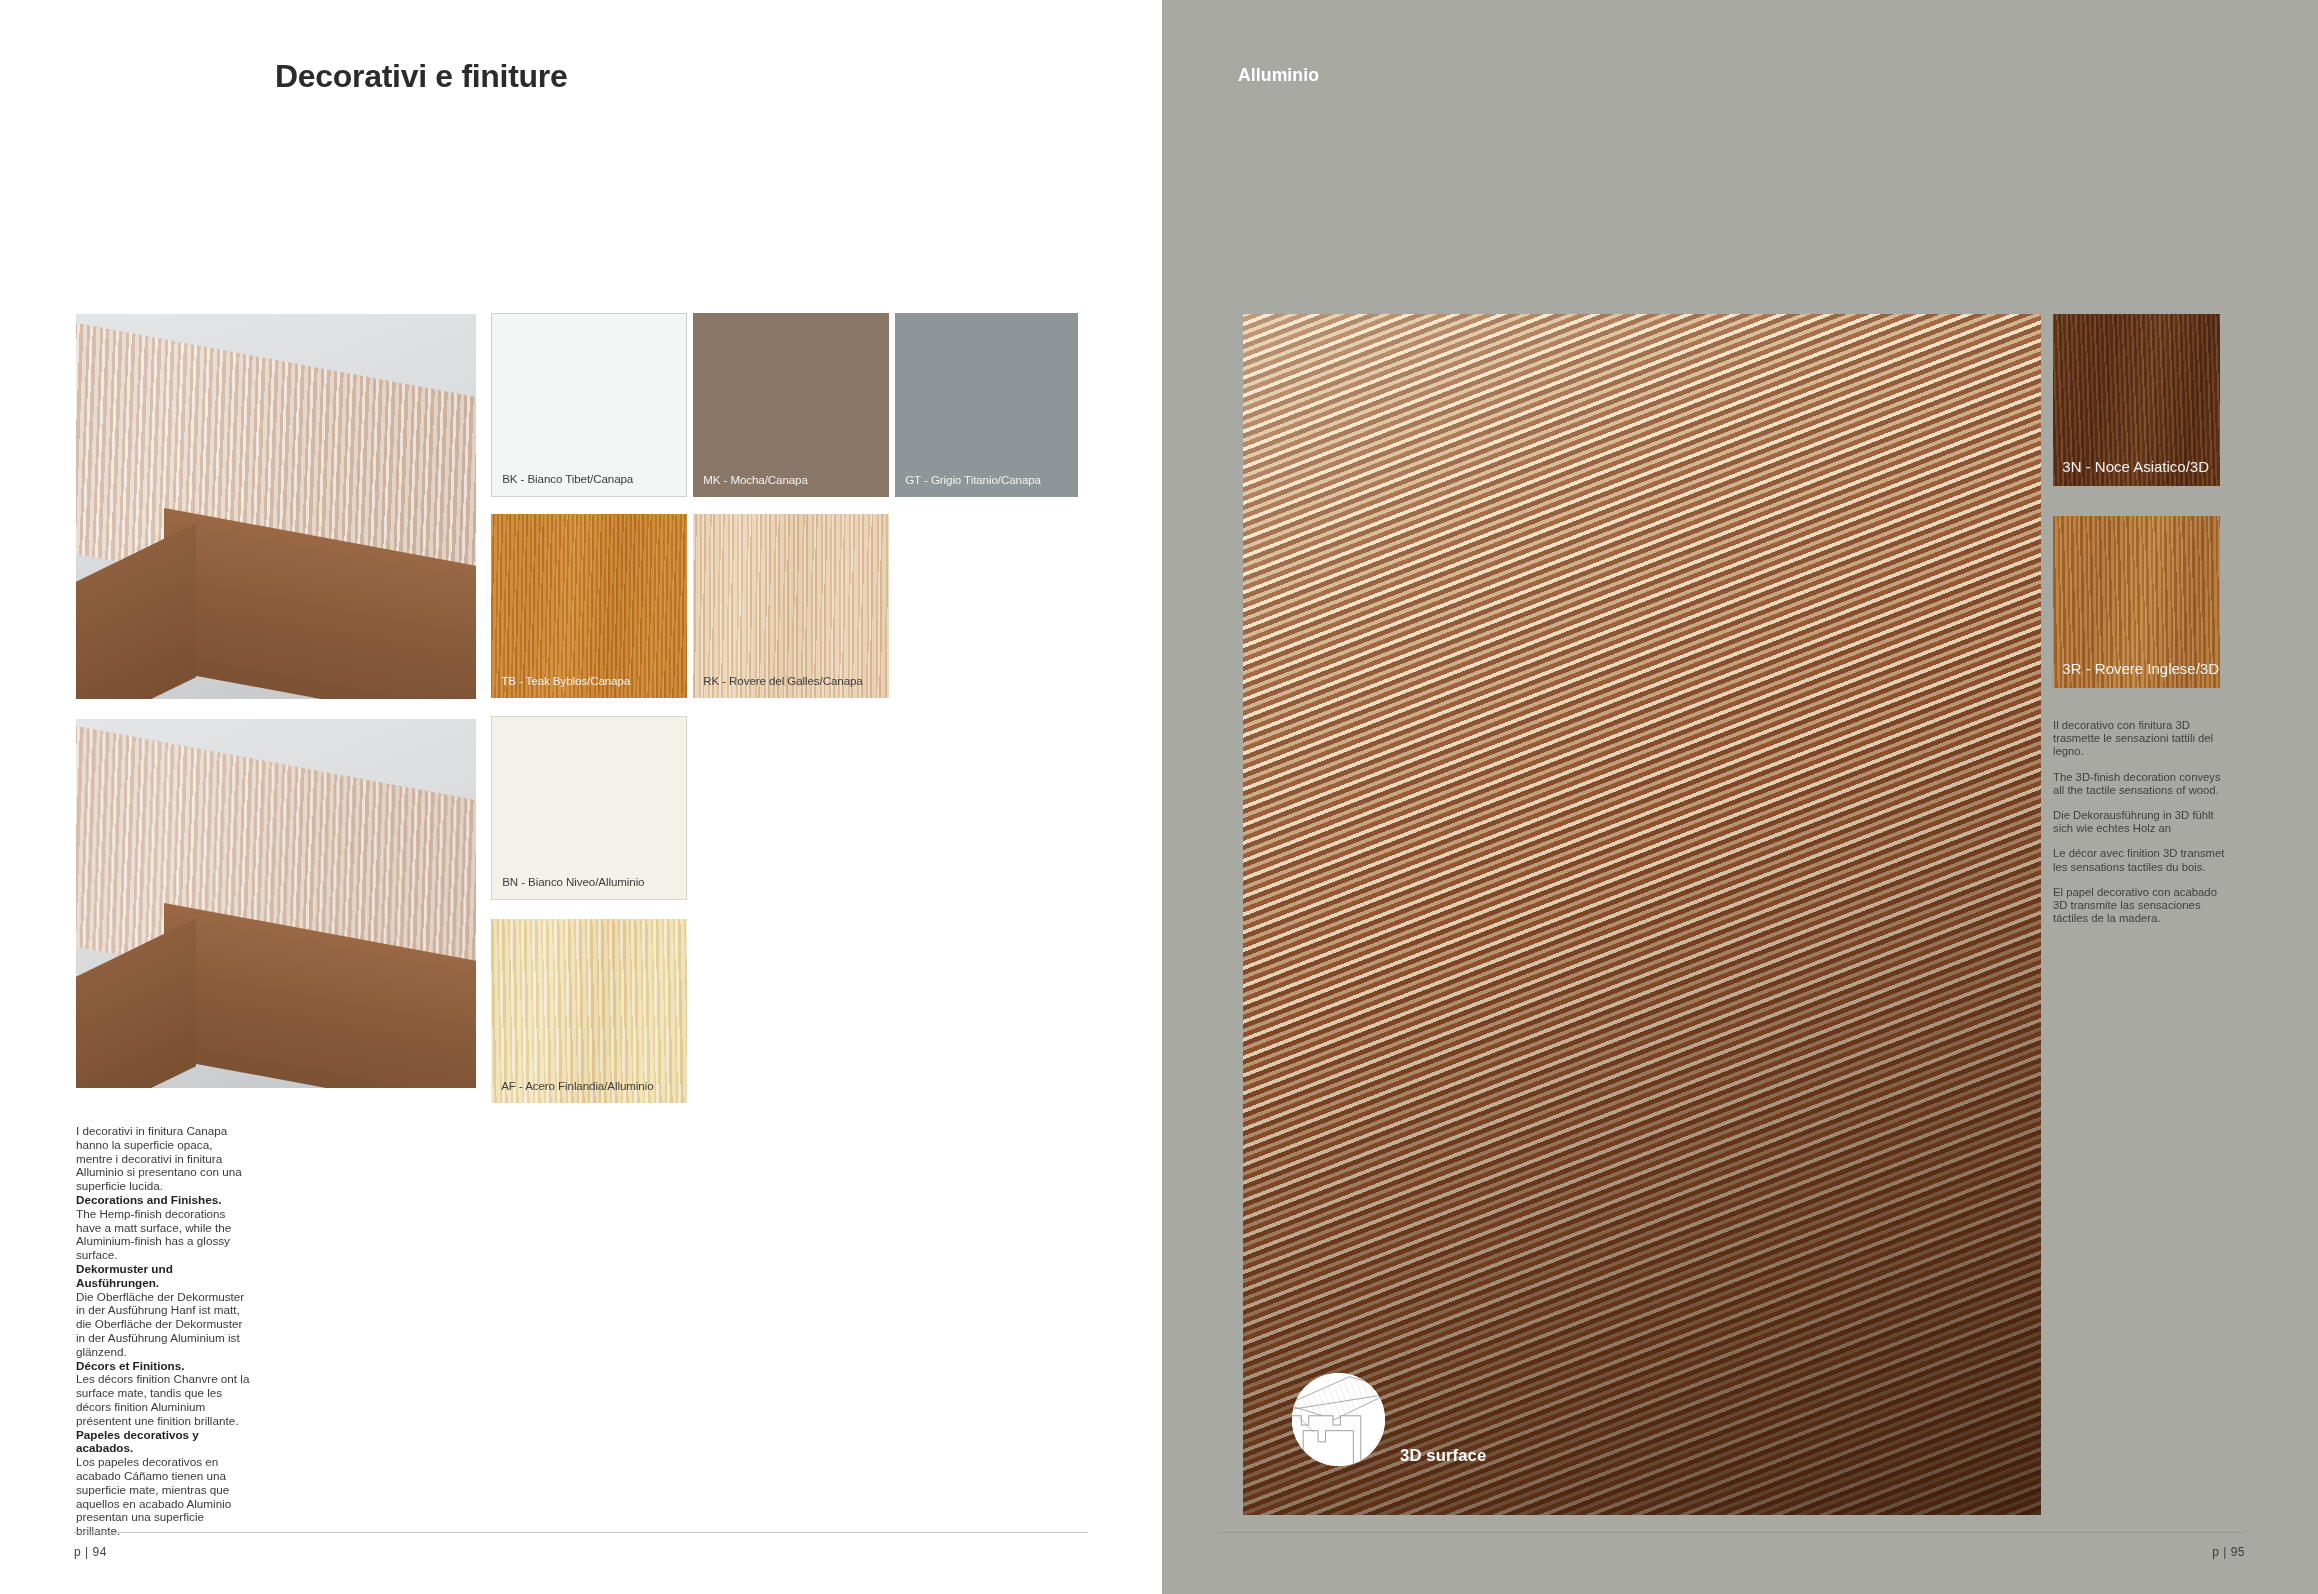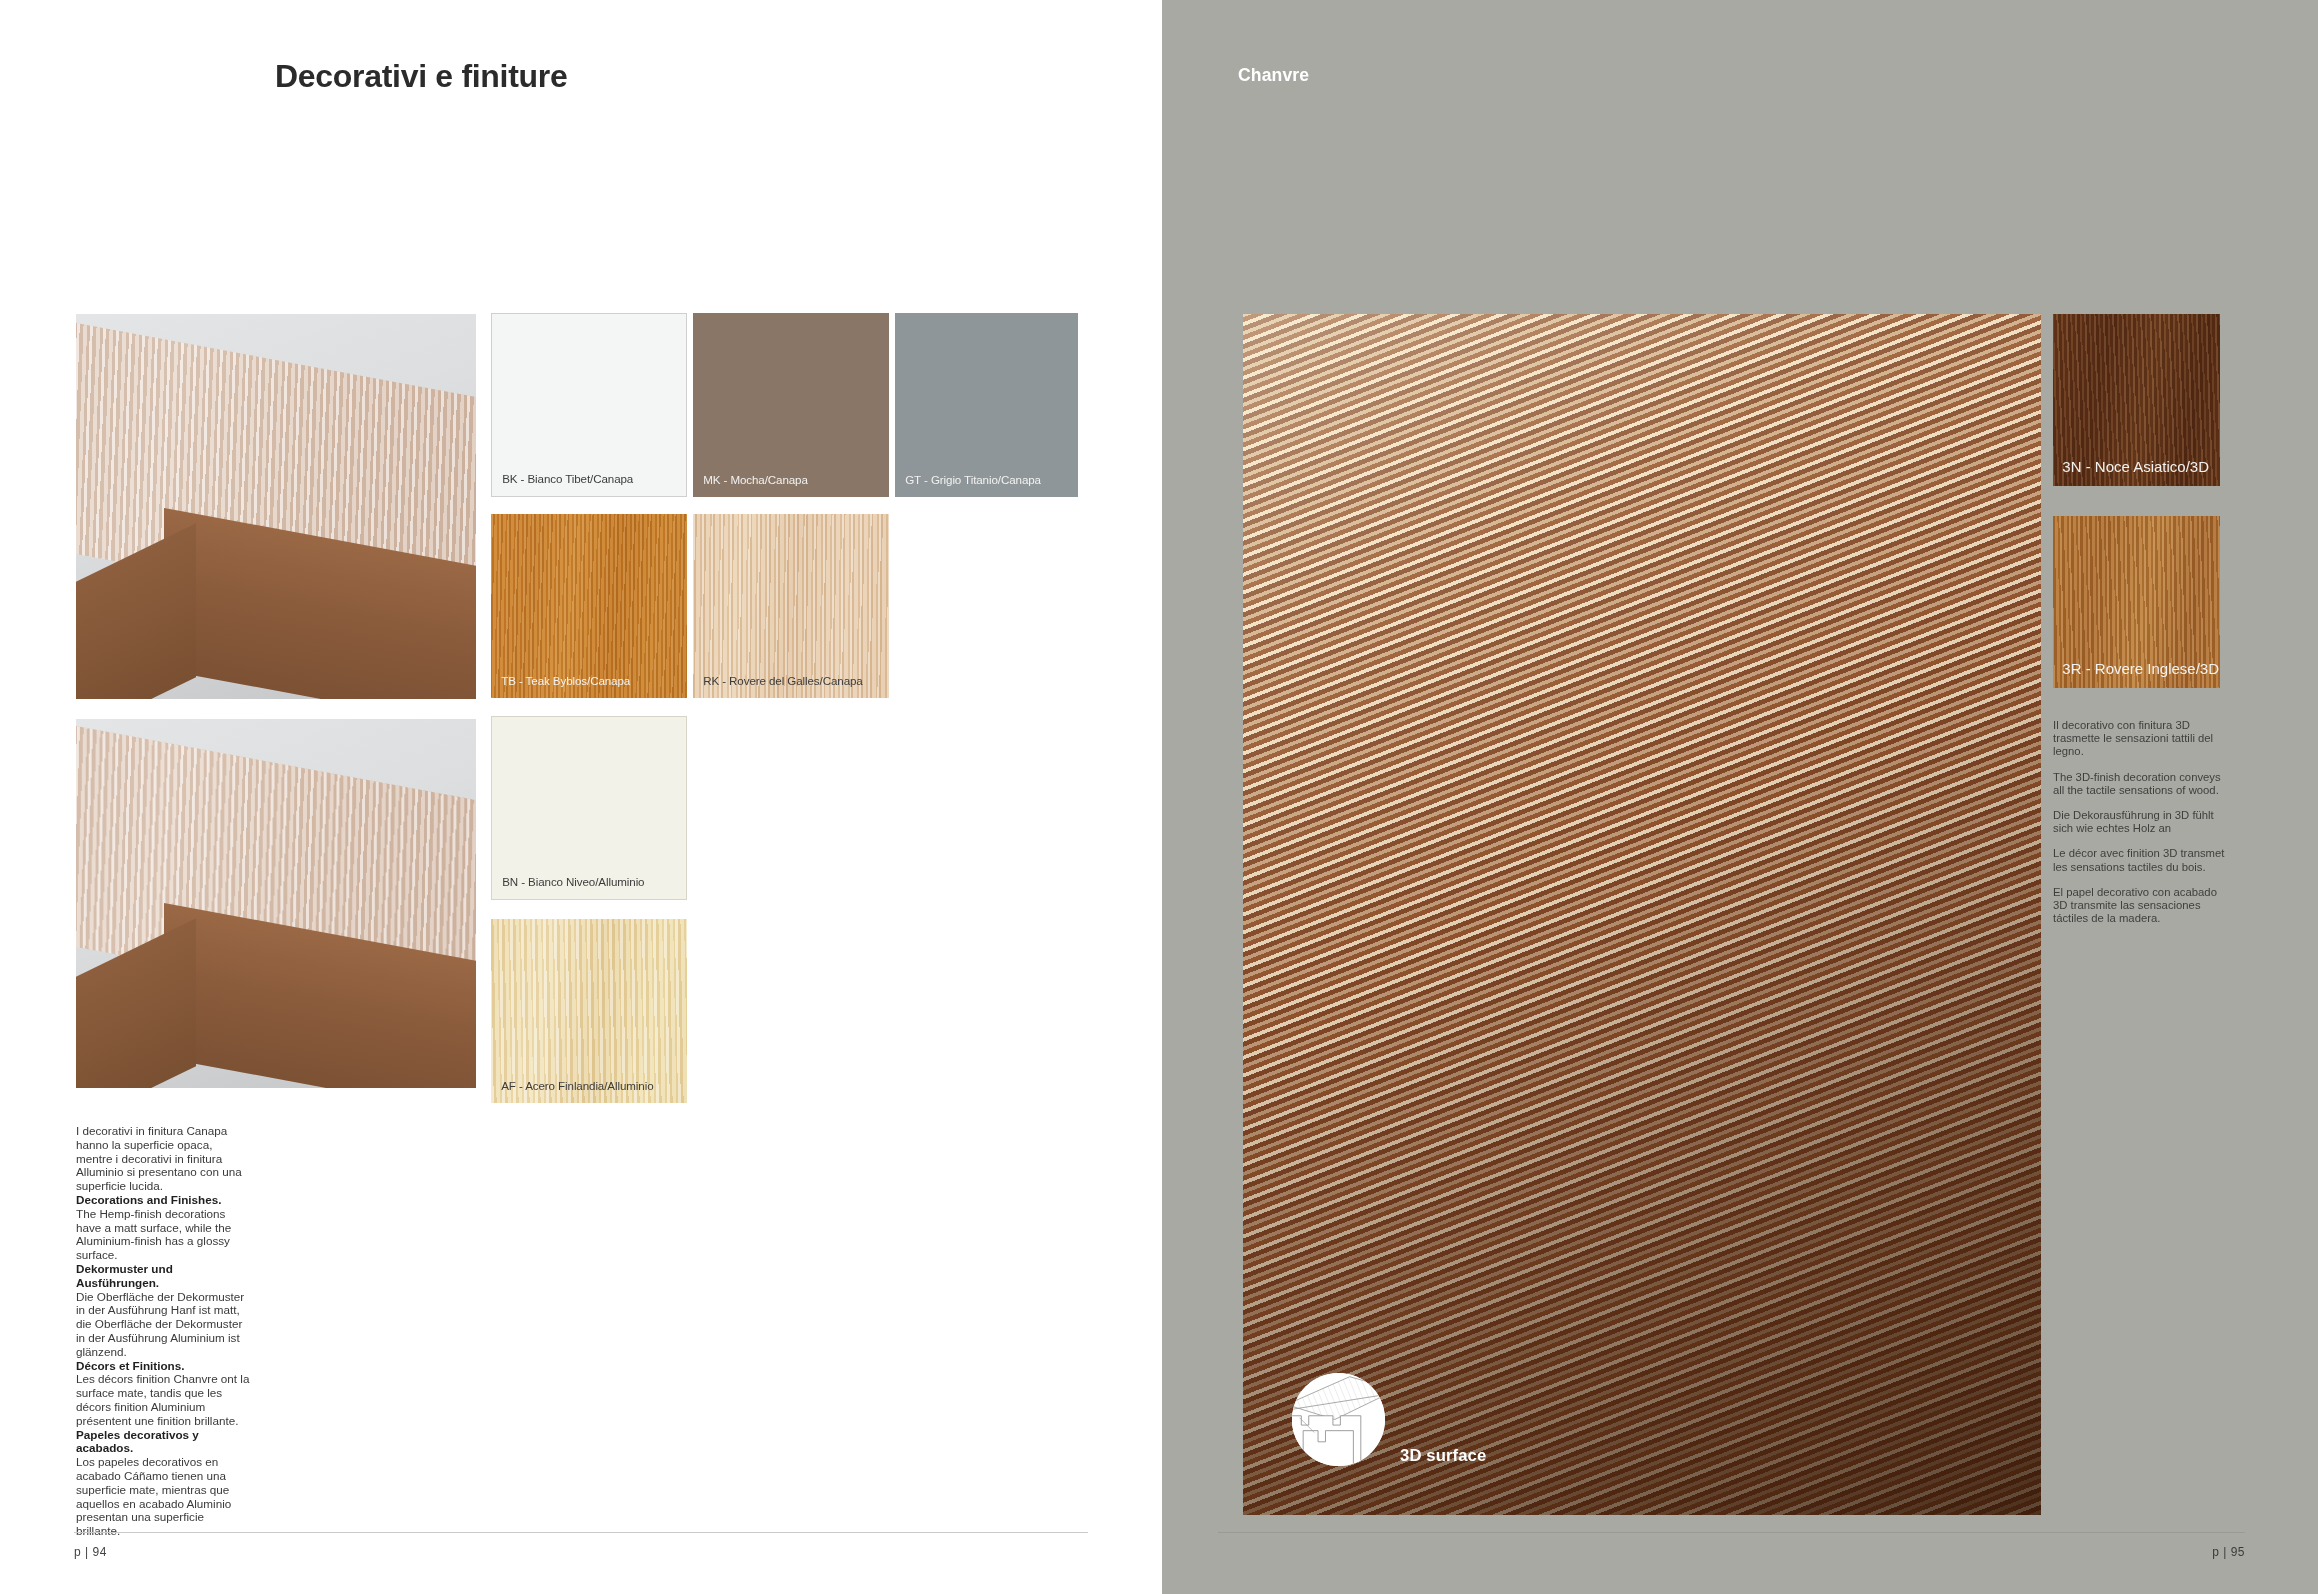--- a/index.html
+++ b/index.html
@@ -312,21 +312,21 @@
 
     <div class="rule-left"></div>
     <div class="pagenum-left">p | 94</div>
   </div>
 
   <div class="page-right">
     <div class="rule-right"></div>
     <div class="pagenum-right">p | 95</div>
   </div>
 
-  <div class="title-right">Chanvre</div>
+  <div class="title-right">Alluminio</div>
 
   <div class="big3d">
     <div class="big3d-tex"></div>
     <div class="big3d-shade"></div>
   </div>
 
   <div class="badge3d">
     <div class="badge-circle">
       <svg viewBox="0 0 100 100" width="93" height="93" aria-hidden="true">
         <defs>

